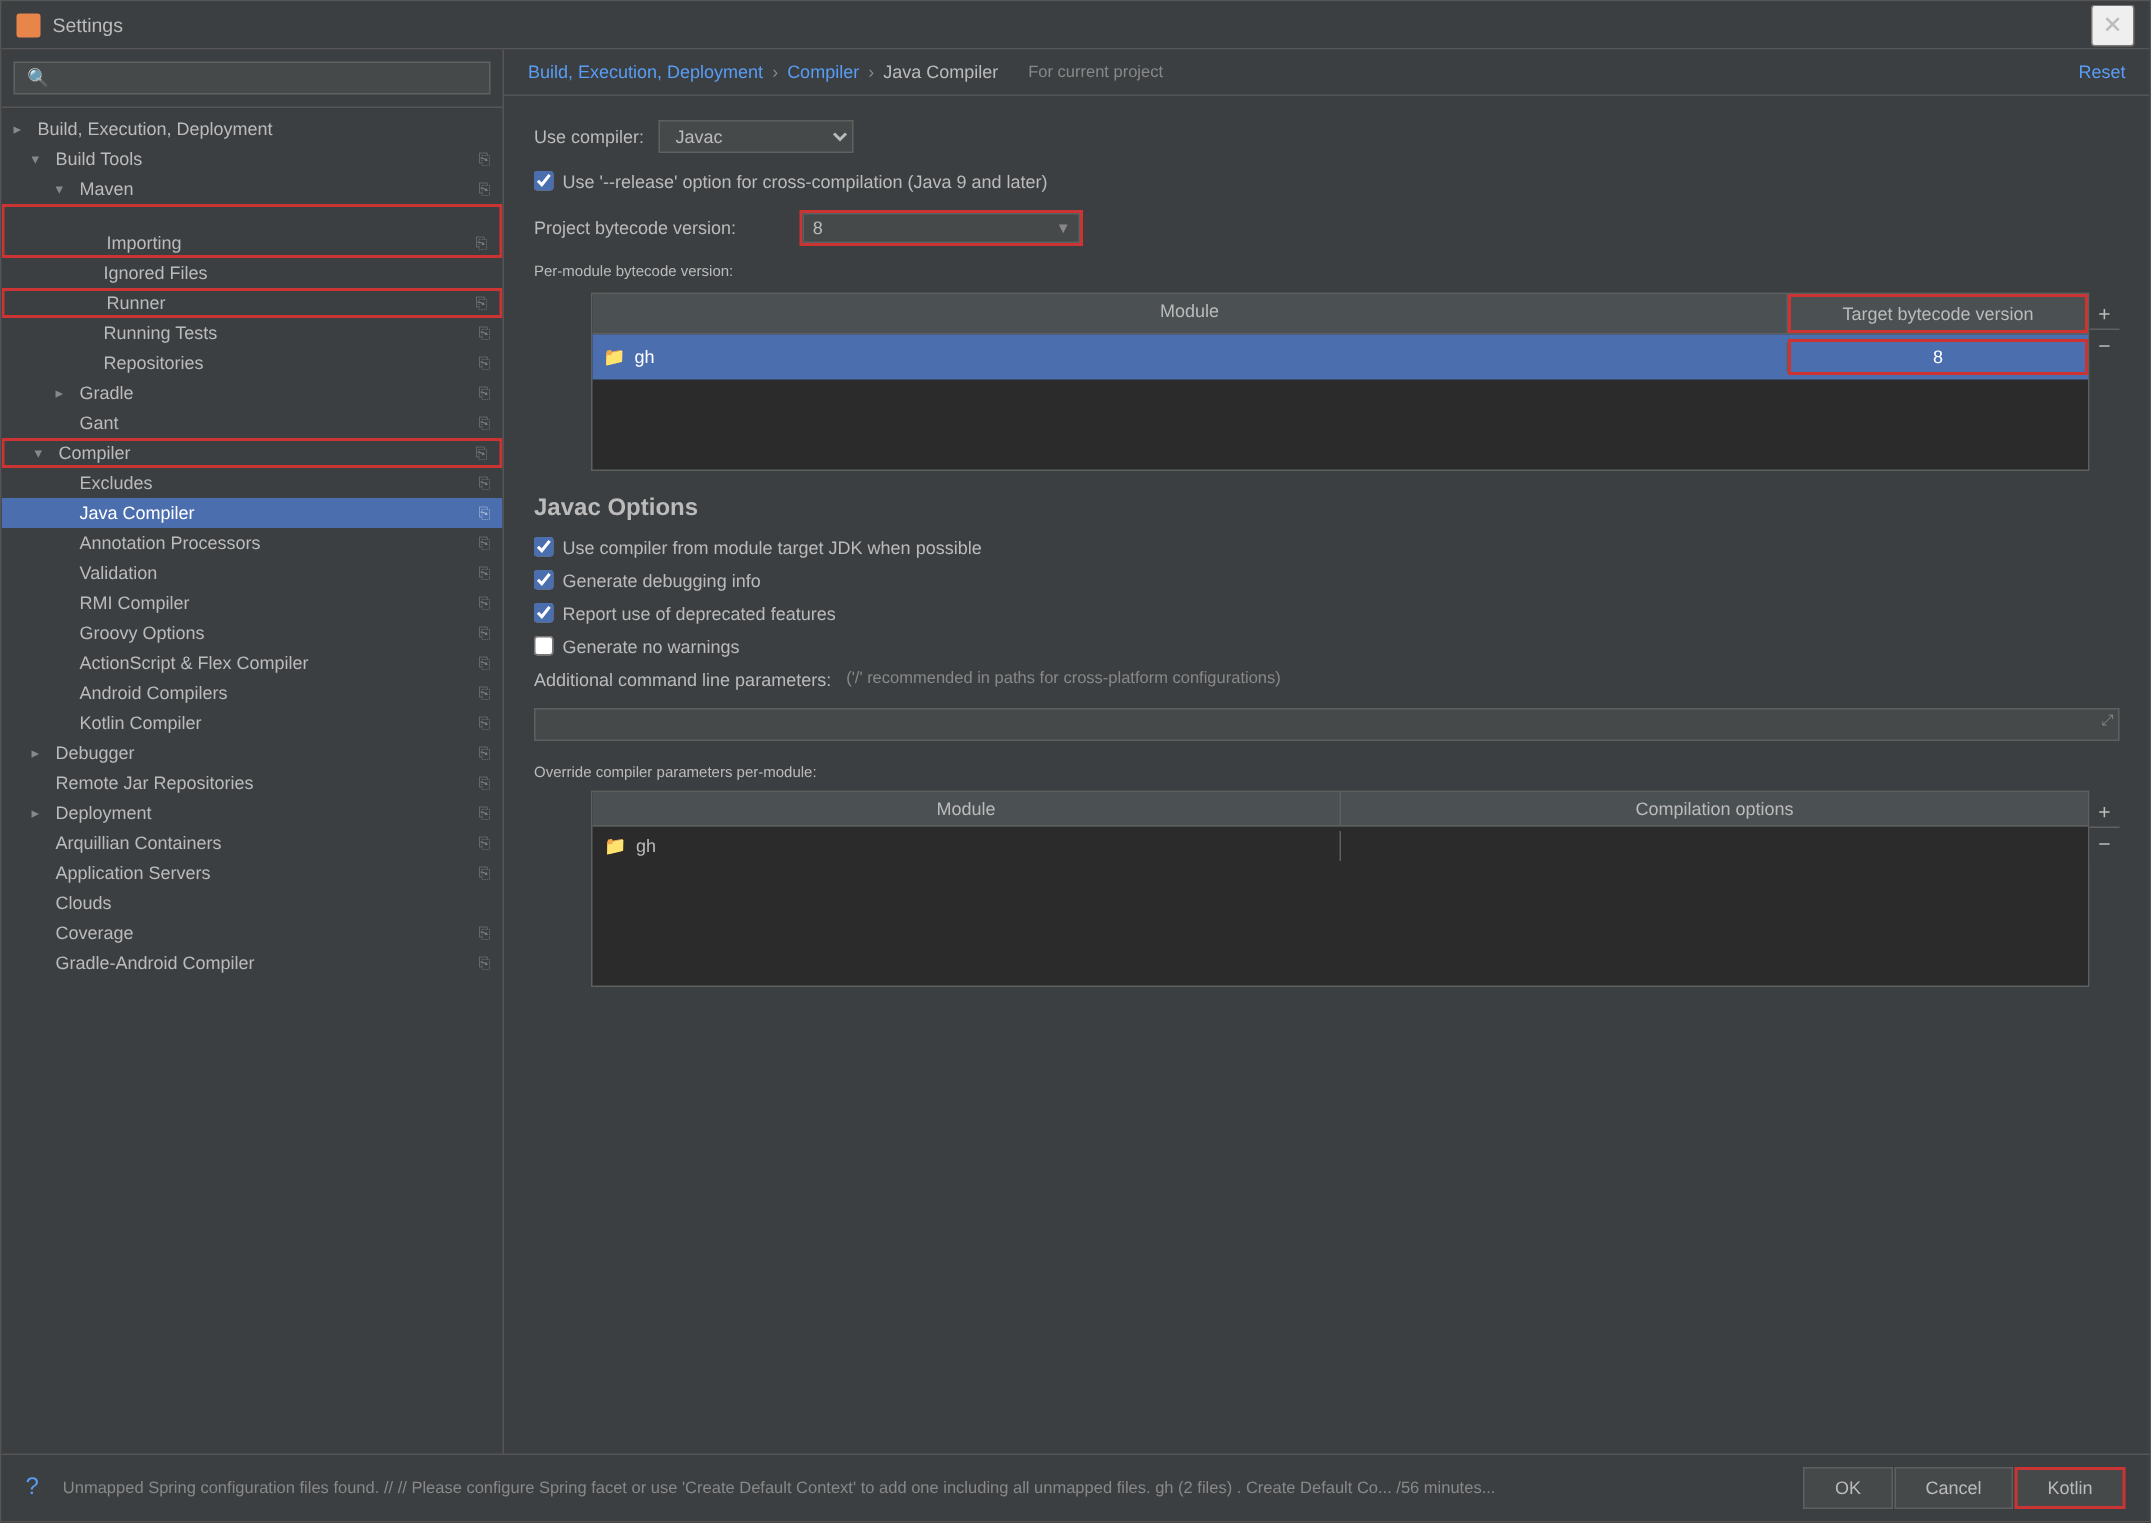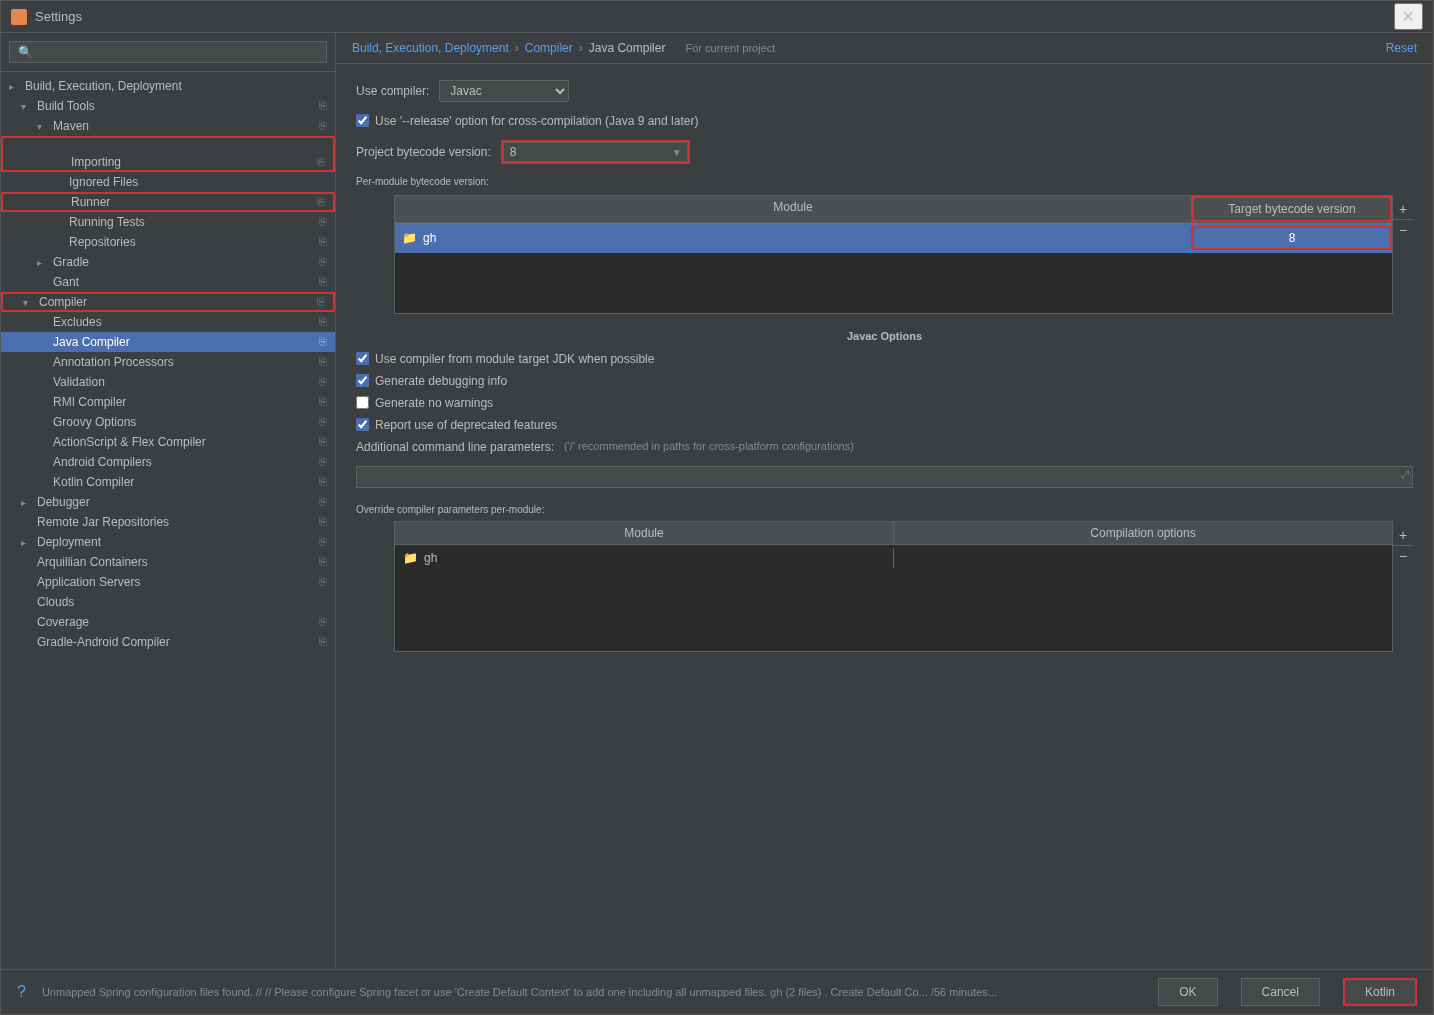--- a/index.html
+++ b/index.html
@@ -72,32 +72,32 @@
     .table-cell { padding: 3px 8px; font-size: 12px; color: #bbb; }
     .table-cell.selected { color: white; }
     .td-module { flex: 1; display: flex; align-items: center; border-right: 1px solid #5e6060; }
     .td-bytecode { width: 200px; text-align: center; border: 2px solid #cc3333; padding: 3px 8px; }
     .td-bytecode.selected { color: white; }
     .module-icon { width: 14px; height: 14px; background: #4b6eaf; margin-right: 6px; flex-shrink: 0; display: flex; align-items: center; justify-content: center; font-size: 8px; color: white; }
     .table-add-btn { background: #3c3f41; border: none; color: #bbb; font-size: 14px; cursor: pointer; padding: 2px 6px; border-bottom: 1px solid #5e6060; }
     .table-minus-btn { background: #3c3f41; border: none; color: #bbb; font-size: 14px; cursor: pointer; padding: 2px 6px; }
     .table-btns { display: flex; flex-direction: column; width: 20px; align-items: center; justify-content: flex-start; padding-top: 4px; }
     
-    .section-title { color: #bbb; font-size: 11px; font-weight: bold; margin-bottom: 10px; text-align: center; }
+    .section-title { color: #bbb; font-size: 16px; font-weight: bold; margin-bottom: 10px; }
     
     .cmd-input { width: 100%; background: #45494a; border: 1px solid #5e6060; color: #bbb; padding: 3px 6px; font-size: 12px; outline: none; }
     
     .table-with-btns { display: flex; align-items: flex-start; }
     .table-with-btns .table-wrapper { flex: 1; margin-left: 38px; }
     
     
     .bottom-bar { background: #3c3f41; border-top: 1px solid #555; padding: 8px 16px; display: flex; align-items: center; flex-shrink: 0; }
     .bottom-help { color: #589df6; font-size: 16px; cursor: pointer; }
     .bottom-status { color: #888; font-size: 11px; flex: 1; margin-left: 16px; overflow: hidden; text-overflow: ellipsis; white-space: nowrap; }
-    .bottom-buttons { display: flex; gap: 23px; }
+    .bottom-buttons { display: flex; gap: 1px; }
     .btn { padding: 5px 20px; font-size: 12px; cursor: pointer; border: 1px solid #5e6060; background: #45494a; color: #bbb; }
     .btn-apply { border: 2px solid #cc3333; background: #45494a; }
   </style>
 </head>
 <body>
 
 <div class="window">
 
   <div class="title-bar">
     <div class="title-bar-icon"></div>
@@ -272,21 +272,21 @@
           <select class="compiler-select">
             <option>Javac</option>
           </select>
         </div>
 
         <div class="checkbox-row">
           <input type="checkbox" checked="" style="">
           <span class="checkbox-label">Use '--release' option for cross-compilation (Java 9 and later)</span>
         </div>
 
-        <div class="row" style="margin-top:12px;">
+        <div class="row" style="margin-top:12px;gap:32px;">
           <span class="label">Project bytecode version:</span>
           <div class="version-select-wrapper">
             <select class="version-select">
               <option>8</option>
               <option>11</option>
               <option>17</option>
             </select>
             <span class="version-select-arrow">▼</span>
           </div>
         </div>
@@ -320,26 +320,26 @@
 
         <div class="checkbox-row">
           <input type="checkbox" checked="" style="">
           <span class="checkbox-label">Use compiler from module target JDK when possible</span>
         </div>
         <div class="checkbox-row">
           <input type="checkbox" checked="" style="">
           <span class="checkbox-label">Generate debugging info</span>
         </div>
         <div class="checkbox-row">
+          <input type="checkbox" checked="" style="">
+          <span class="checkbox-label">Report use of deprecated features</span>
+        </div>
+        <div class="checkbox-row">
           <input type="checkbox" style="">
           <span class="checkbox-label">Generate no warnings</span>
-        </div>
-        <div class="checkbox-row">
-          <input type="checkbox" checked="" style="">
-          <span class="checkbox-label">Report use of deprecated features</span>
         </div>
 
         <div class="row" style="align-items:flex-start; margin-top:8px;">
           <span class="label">Additional command line parameters:</span>
           <span class="label" style="color:#888; font-size:11px;">('/' recommended in paths for cross-platform configurations)</span>
         </div>
         <div style="position:relative; margin-bottom:16px;">
           <input class="cmd-input" type="text" style="">
           <span style="position:absolute; right:4px; top:3px; color:#888; font-size:10px; cursor:pointer;">⤢</span>
         </div>

